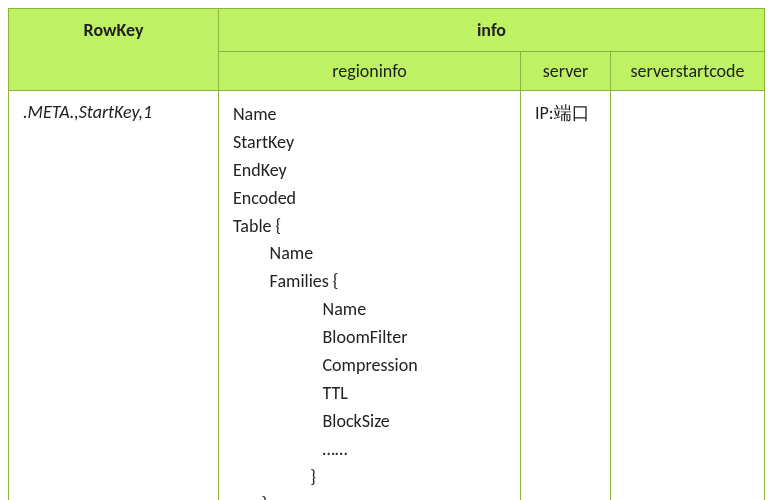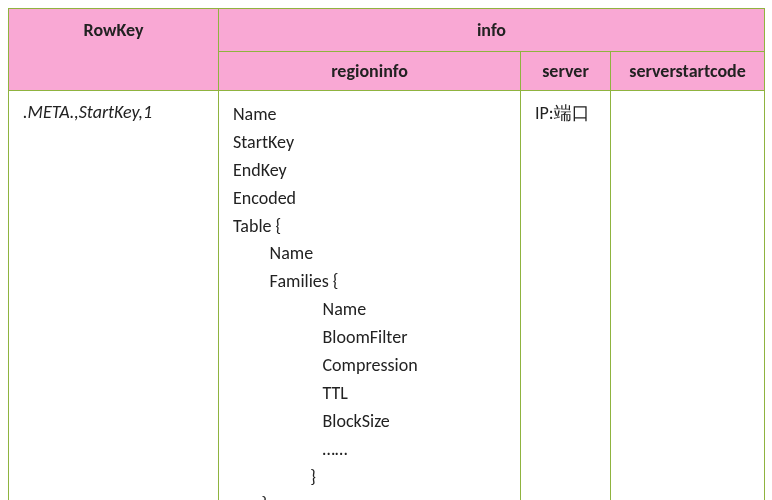--- a/index.html
+++ b/index.html
@@ -15,27 +15,27 @@
   table {
     border-collapse: collapse;
     width: 756px;
     table-layout: fixed;
   }
   th, td {
     border: 1px solid #8fb33f;
     vertical-align: top;
   }
   th {
-    background: #f9a8d4;
+    background: #bef264;
     font-weight: bold;
     text-align: center;
     padding: 10px 6px;
   }
   th.sub {
-    font-weight: bold;
+    font-weight: normal;
     padding: 8px 6px;
   }
   td {
     padding: 10px 14px;
     background: #fff;
   }
   td.rowkey {
     font-style: italic;
     font-family: Calibri, sans-serif;
     white-space: nowrap;

